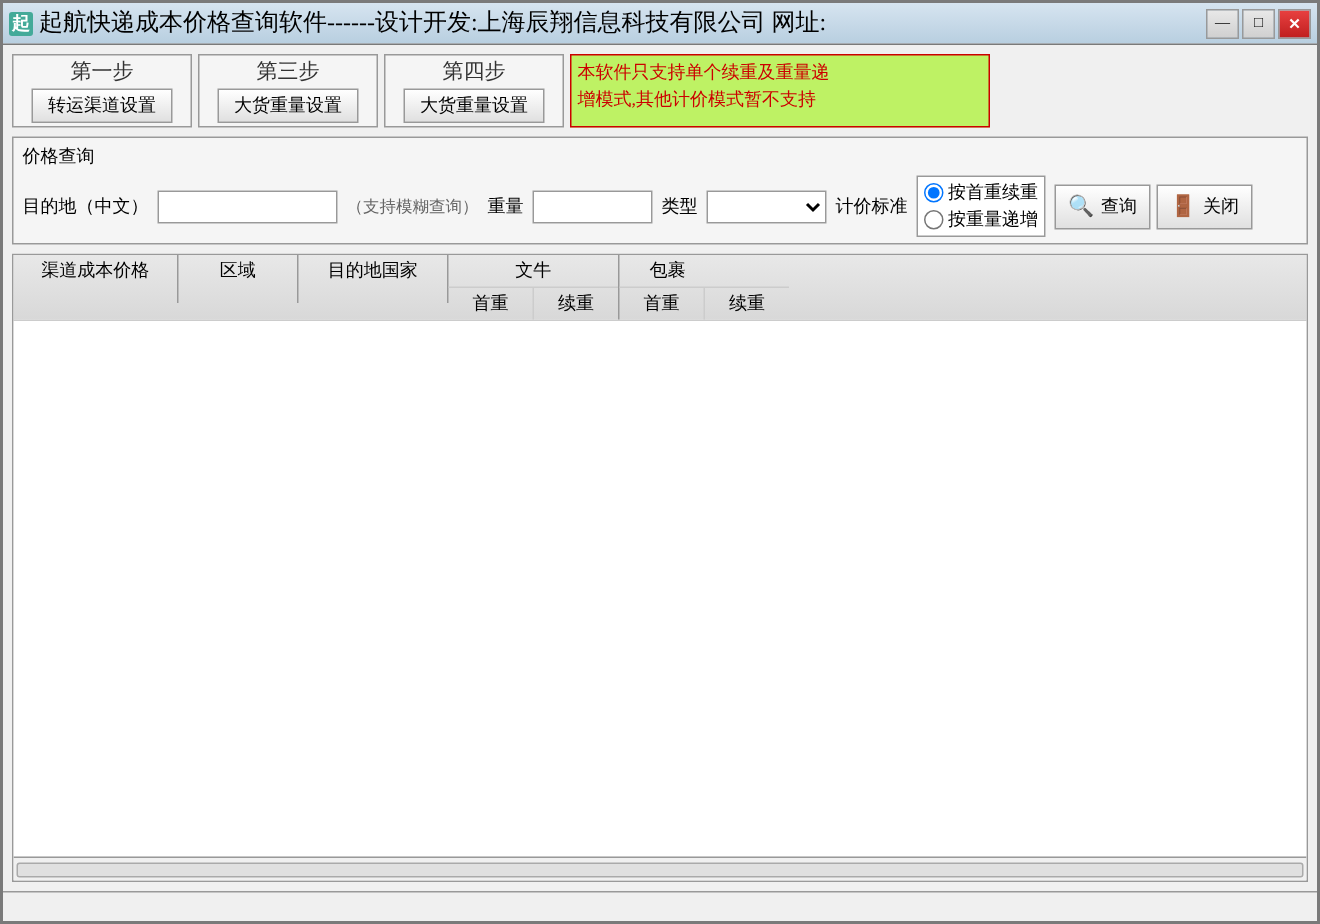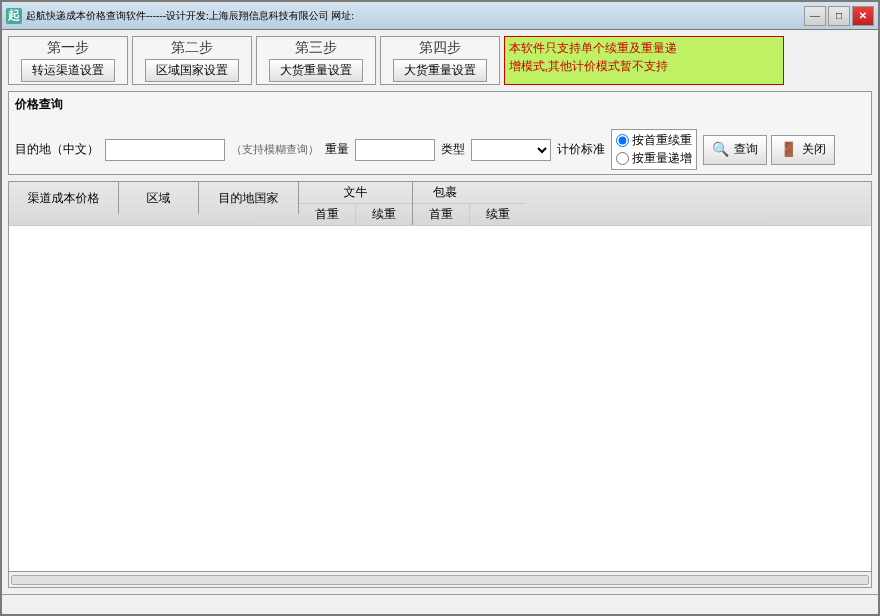--- a/index.html
+++ b/index.html
@@ -39,21 +39,21 @@
       display: flex;
       align-items: center;
       justify-content: center;
       color: white;
       font-size: 9px;
       font-weight: bold;
     }
 
     .title-text {
       flex: 1;
-      font-size: 10px;
+      font-size: 16px;
       color: #000;
     }
 
     .title-buttons {
       display: flex;
       gap: 2px;
     }
 
     .title-btn {
       width: 22px;
@@ -119,22 +119,22 @@
     }
 
     .query-section {
       border: 1px solid #999;
       padding: 4px 6px;
       background: #f5f5f5;
     }
 
     .query-title {
       font-size: 12px;
-      font-weight: bold;
-      margin-bottom: 16px;
+      font-weight: normal;
+      margin-bottom: 4px;
     }
 
     .query-row {
       display: flex;
       align-items: center;
       gap: 6px;
       flex-wrap: wrap;
     }
 
     .query-label {
@@ -254,21 +254,21 @@
     .table-wrapper {
       flex: 1;
       overflow: hidden;
       display: flex;
       flex-direction: column;
     }
 
     
     .col-fixed {
       display: flex;
-      align-items: center;
+      align-items: flex-start;
       justify-content: center;
       border-right: 1px solid #999;
       padding: 2px 4px;
       font-size: 12px;
       text-align: center;
     }
   </style>
 </head>
 <body>
 
@@ -285,24 +285,20 @@
       <button class="title-btn close">✕</button>
     </div>
   </div>
 
   <div class="content">
 
     <div class="step-row-container">
       <div class="step-box">
         <div class="step-title">第一步</div>
         <div class="step-btn">转运渠道设置</div>
-      </div>
-      <div class="step-box">
-        <div class="step-title">第二步</div>
-        <div class="step-btn">区域国家设置</div>
       </div>
       <div class="step-box">
         <div class="step-title">第三步</div>
         <div class="step-btn">大货重量设置</div>
       </div>
       <div class="step-box">
         <div class="step-title">第四步</div>
         <div class="step-btn">大货重量设置</div>
       </div>
       <div class="notice-box">

